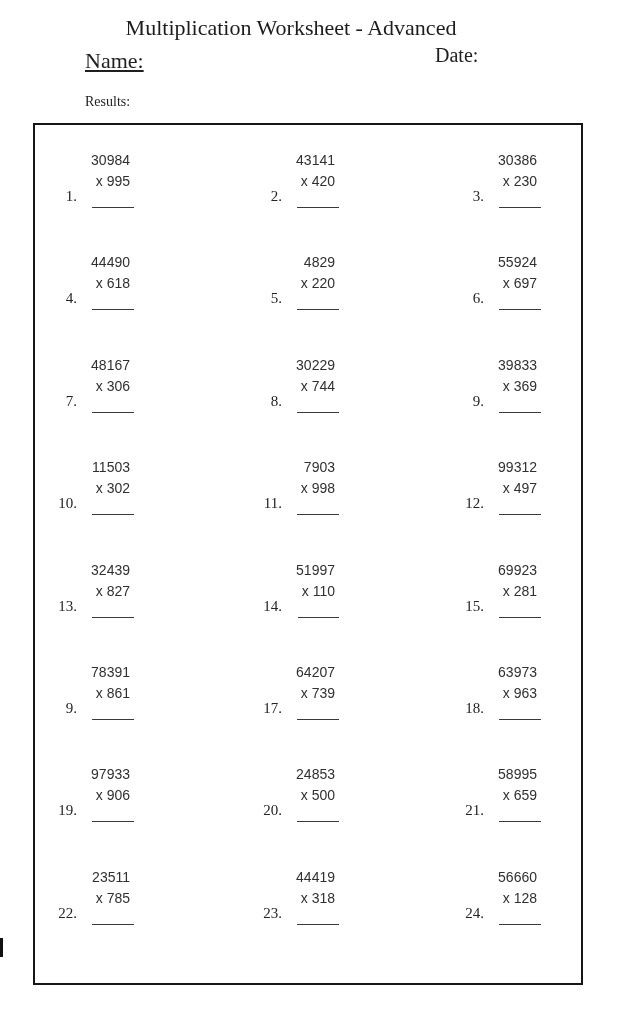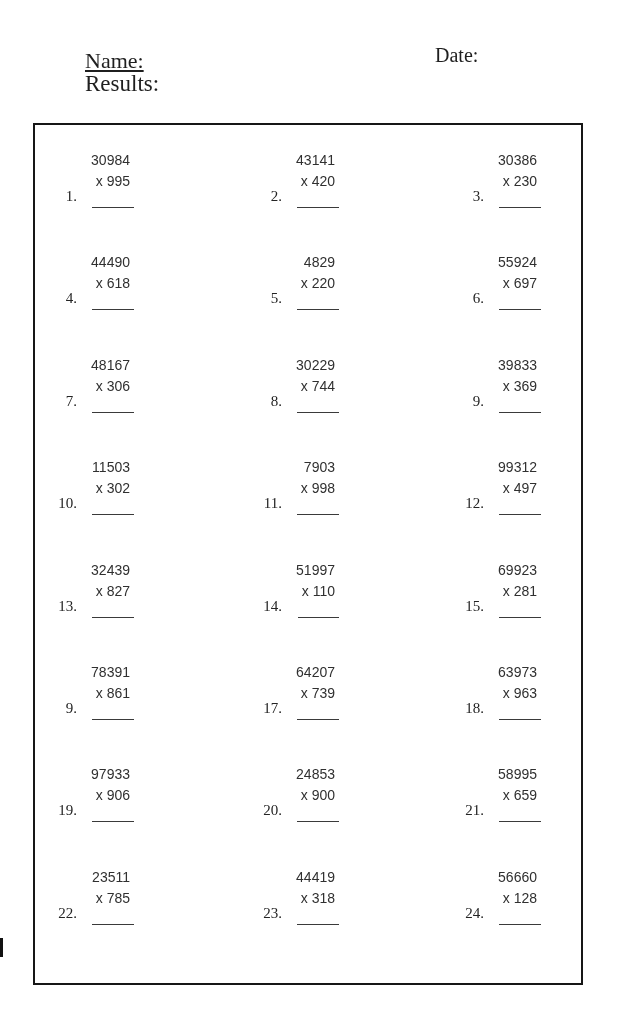--- a/index.html
+++ b/index.html
@@ -11,21 +11,21 @@
     font-family:"Liberation Serif", serif;
     overflow:hidden;
   }
   .title{
     position:absolute;top:16px;left:85px;width:412px;
     text-align:center;font-size:22px;line-height:1.1;
     color:#1c1c1c;
   }
   .name-label{position:absolute;top:48px;left:85px;font-size:22px;text-decoration:underline;}
   .date-label{position:absolute;top:44px;left:435px;font-size:20px;}
-  .results-label{position:absolute;top:71px;left:85px;font-size:23px;}
+  .results-label{position:absolute;top:94px;left:85px;font-size:14px;}
   .box{
     position:absolute;left:33px;top:123px;
     width:546px;height:833px;
     border:2px solid #161616;
     padding-top:25px;
     box-sizing:content-box;
     overflow:hidden;
   }
   .row{position:relative;height:102.4px;}
   .problem{position:absolute;top:0;display:flex;align-items:flex-end;}
@@ -57,20 +57,21 @@
   }
   .cursor-mark{
     position:absolute;left:0;top:938px;width:3px;height:19px;
     background:#111111;
   }
 </style>
 </head>
 <body>
 
 <div class="page">
+  <div class="title">Multiplication Worksheet - Advanced</div>
   <div class="name-label">Name:</div>
   <div class="date-label">Date:</div>
   <div class="results-label">Results:</div>
 
   <div class="box" id="problems-box">
       <div class="row">
         <div class="problem c0">
     <span class="plabel">1.</span>
     <span class="stack">
       <span class="operand">30984</span>
@@ -212,21 +213,21 @@
     <span class="plabel">19.</span>
     <span class="stack">
       <span class="operand">97933</span>
       <span class="multiplier">x 906</span>
     </span>
   </div>
         <div class="problem c1">
     <span class="plabel">20.</span>
     <span class="stack">
       <span class="operand">24853</span>
-      <span class="multiplier">x 900</span>
+      <span class="multiplier">x 500</span>
     </span>
   </div>
         <div class="problem c2">
     <span class="plabel">21.</span>
     <span class="stack">
       <span class="operand">58995</span>
       <span class="multiplier">x 659</span>
     </span>
   </div>
       </div>

